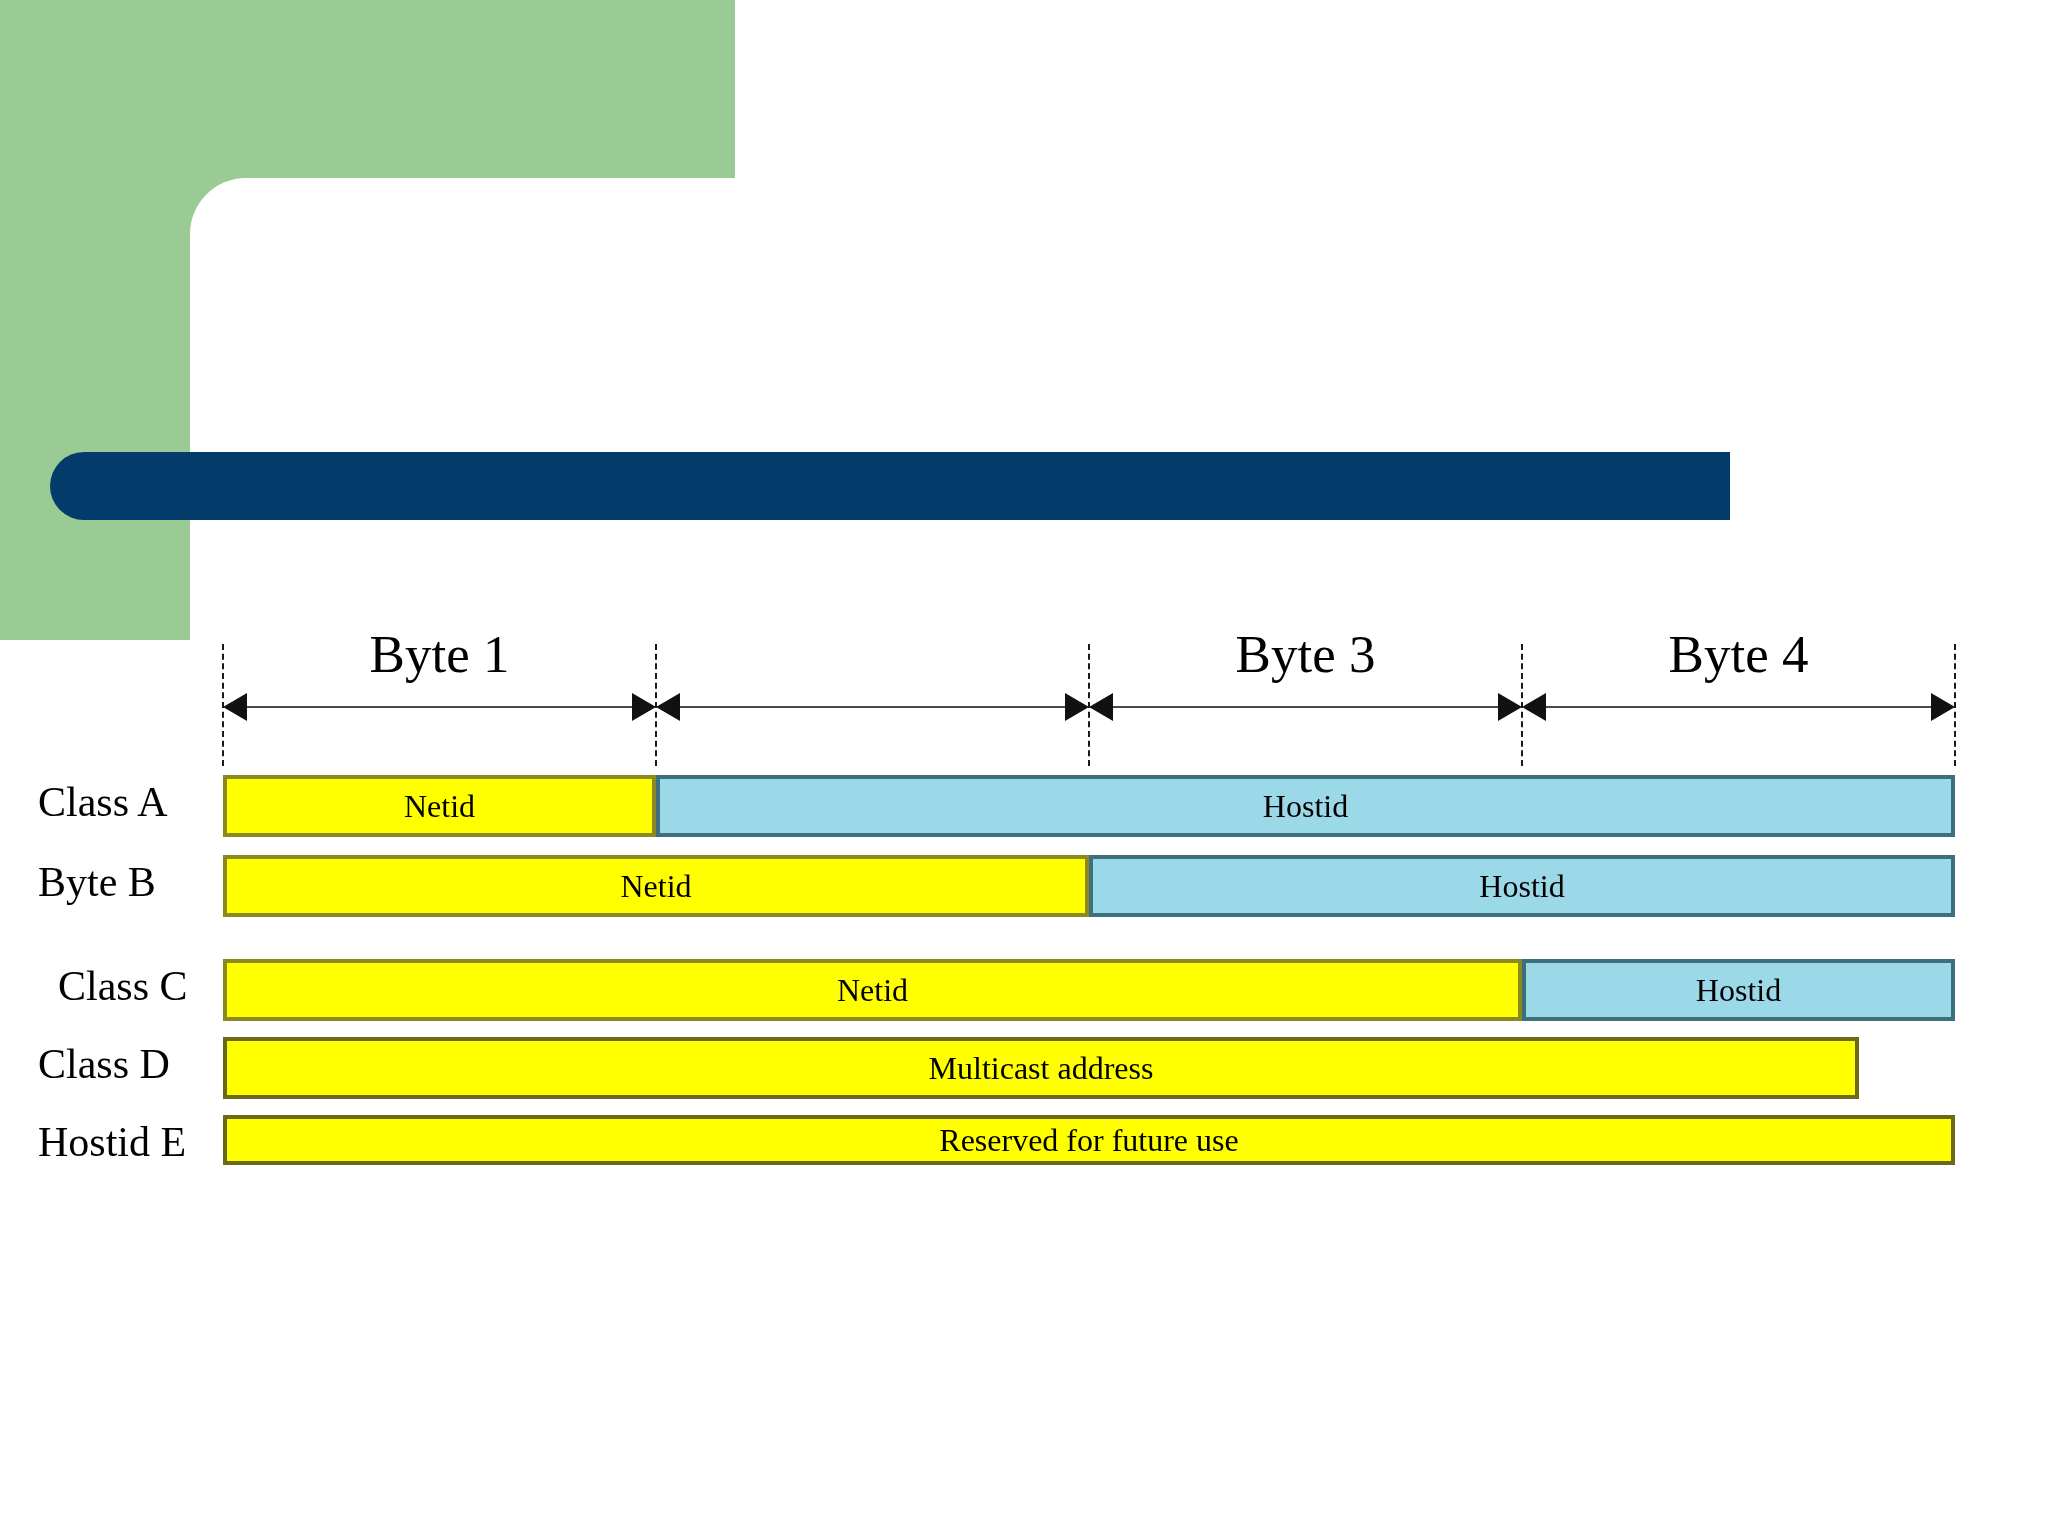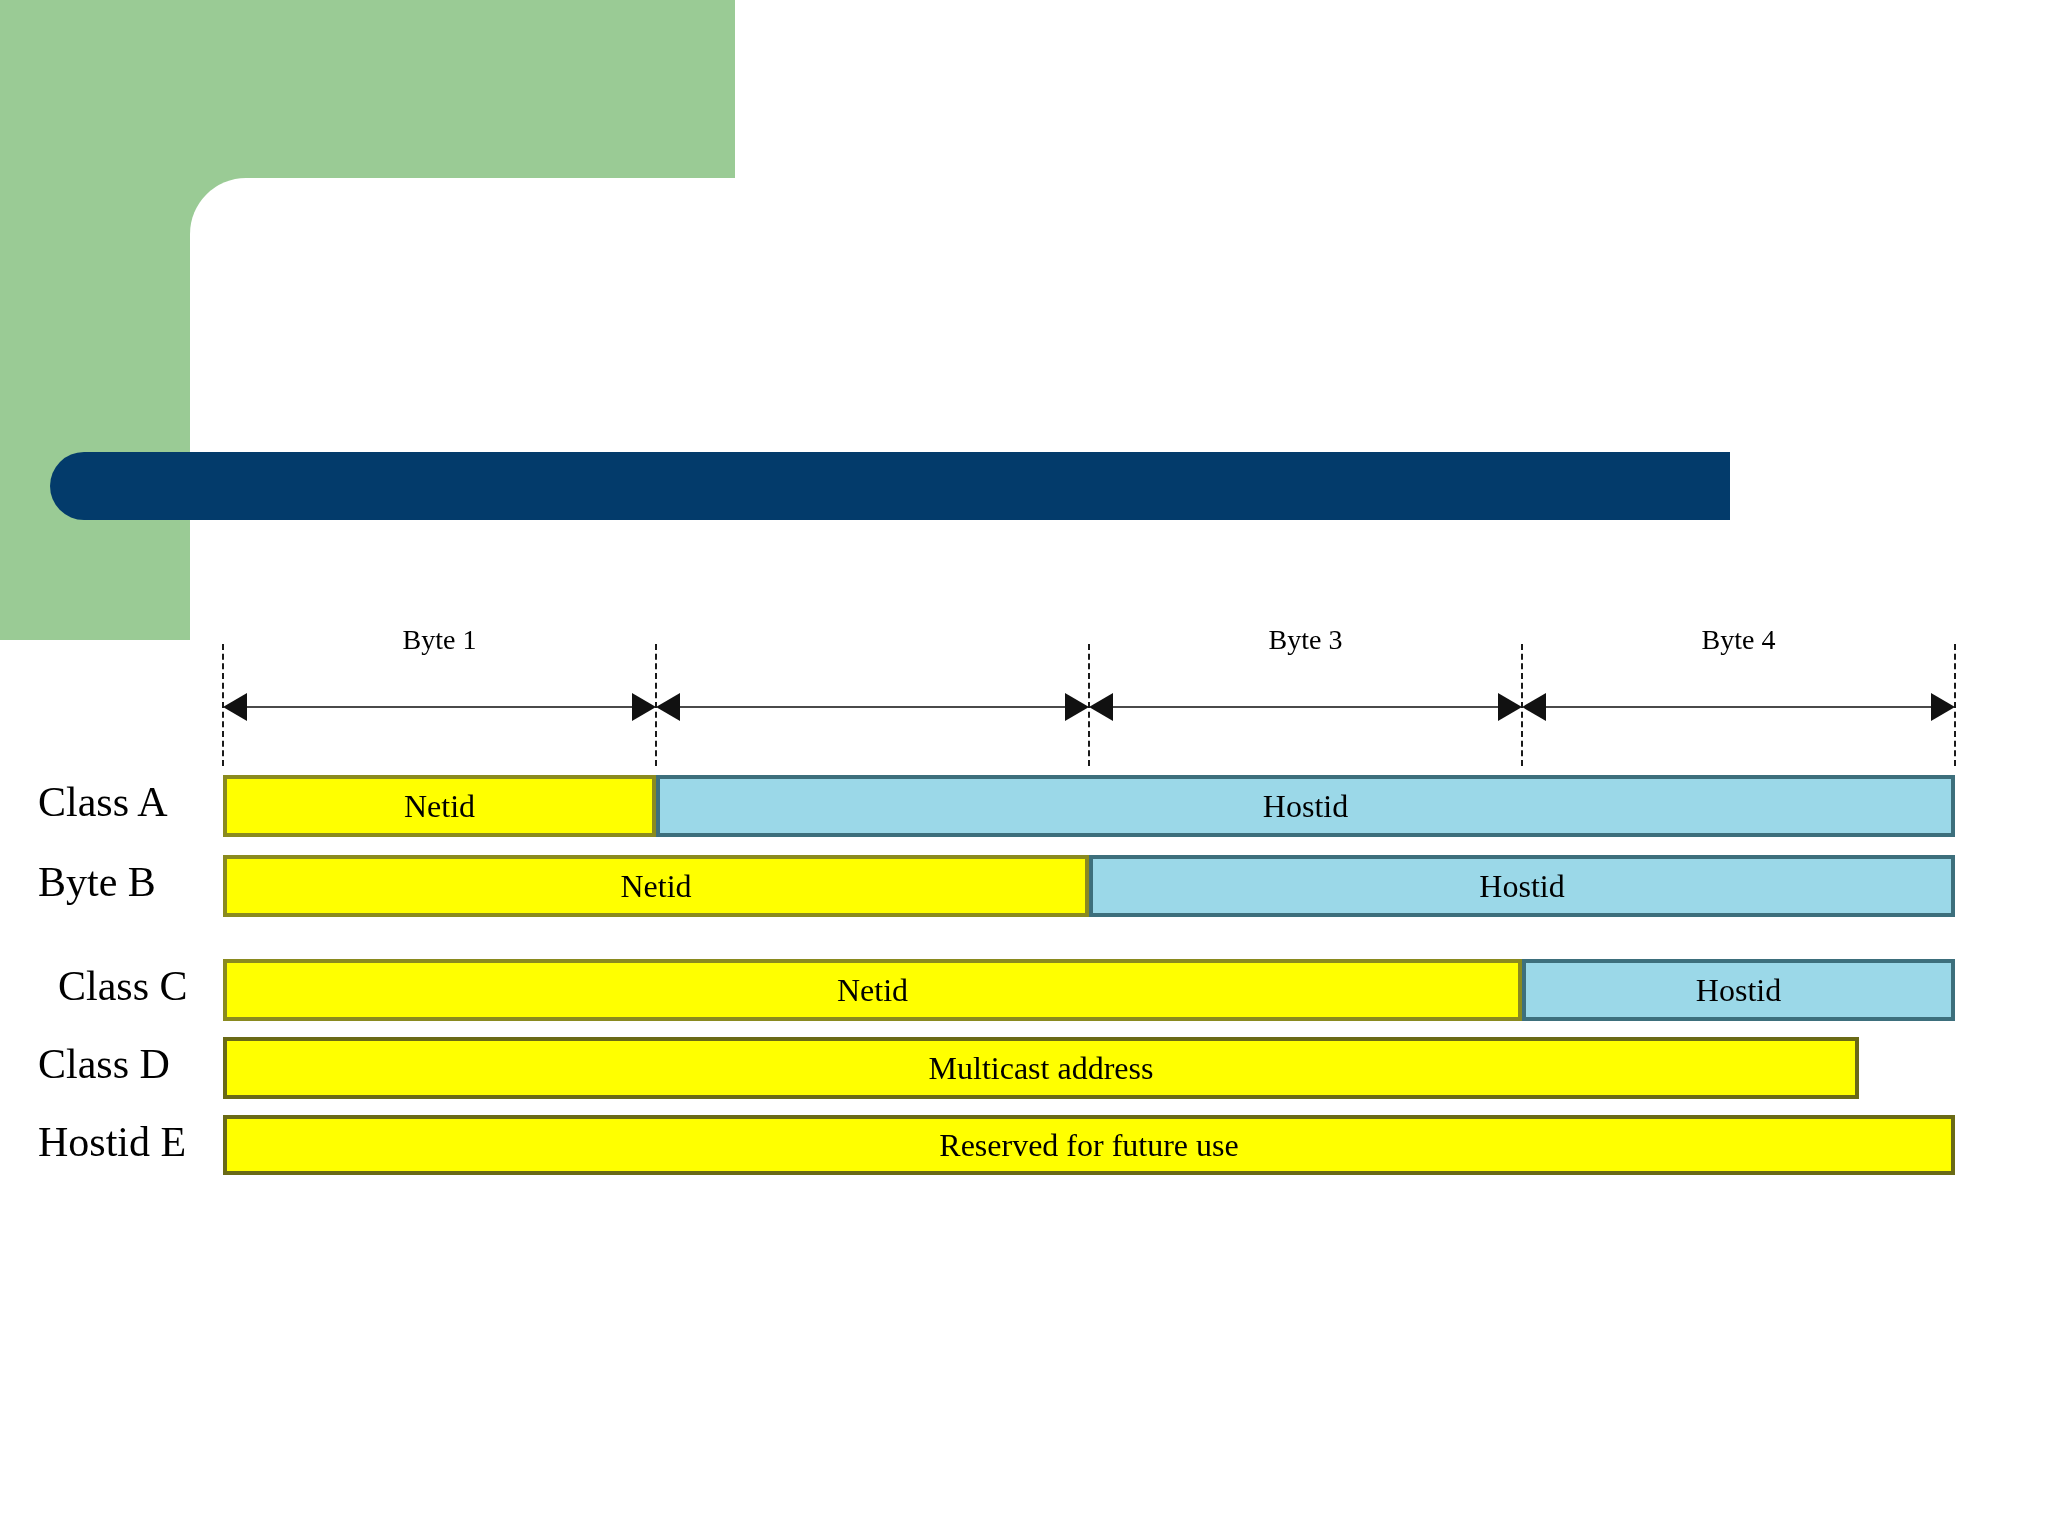--- a/index.html
+++ b/index.html
@@ -84,21 +84,21 @@
     position: absolute;
     left: 0;
     top: 0;
     width: 2048px;
     height: 1536px;
   }
 
   .byte-label {
     position: absolute;
     top: 624px;
-    font-size: 28px;
+    font-size: 53px;
     color: #000000;
     text-align: center;
     font-family: "Liberation Serif", "DejaVu Serif", serif;
   }
 
   .dash-line {
     position: absolute;
     top: 644px;
     width: 0;
     height: 122px;
@@ -190,16 +190,16 @@
       <div class="seg hostid" style="left: 656px; top: 775px; width: 1299px; height: 62px;">Hostid</div>
       <div class="class-label" style="top: 851px; line-height: 62px;">Byte B</div>
       <div class="seg netid" style="left: 223px; top: 855px; width: 866px; height: 62px;">Netid</div>
       <div class="seg hostid" style="left: 1089px; top: 855px; width: 866px; height: 62px;">Hostid</div>
       <div class="class-label" style="top: 955px; line-height: 62px; margin-left: 20px;">Class C</div>
       <div class="seg netid" style="left: 223px; top: 959px; width: 1299px; height: 62px;">Netid</div>
       <div class="seg hostid" style="left: 1522px; top: 959px; width: 433px; height: 62px;">Hostid</div>
       <div class="class-label" style="top: 1033px; line-height: 62px;">Class D</div>
       <div class="seg full" style="left: 223px; top: 1037px; width: 1636px; height: 62px;">Multicast address</div>
       <div class="class-label" style="top: 1111px; line-height: 62px;">Hostid E</div>
-      <div class="seg full" style="left: 223px; top: 1115px; width: 1732px; height: 60px;">Reserved for future use</div>
+      <div class="seg full" style="left: 223px; top: 1115px; width: 1732px; height: 50px;">Reserved for future use</div>
     </div>
 
 </div>
 
 </body></html>

